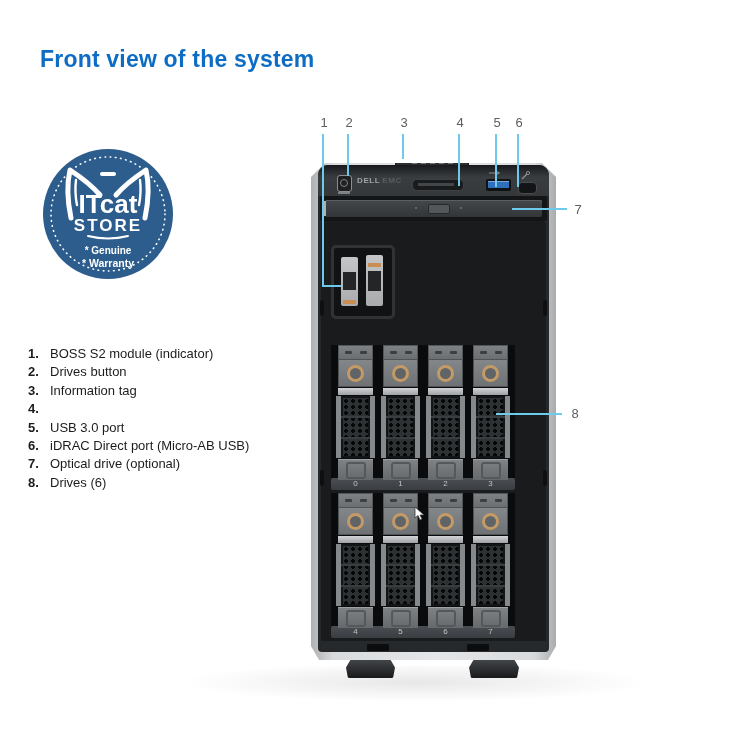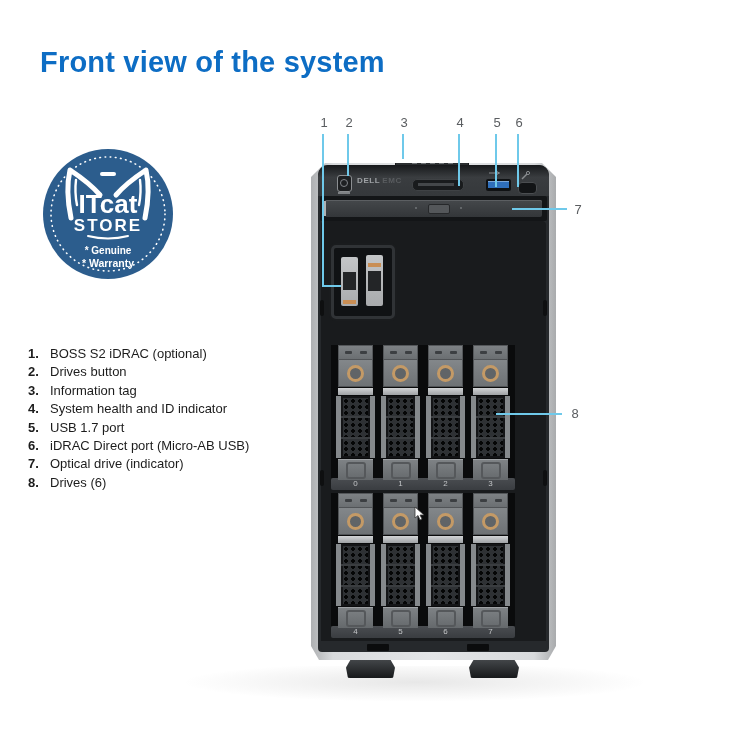--- a/index.html
+++ b/index.html
@@ -1,20 +1,20 @@
 <!DOCTYPE html>
 <html><head>
 <meta charset="utf-8">
 <style>
   html,body{margin:0;padding:0;background:#fff;}
   .page{position:relative;width:746px;height:746px;background:#ffffff;overflow:hidden;
         font-family:"Liberation Sans", sans-serif;}
 
   
-  .title{position:absolute;left:40px;top:46px;font-size:29px;font-weight:bold;
+  .title{position:absolute;left:40px;top:46px;font-size:23px;font-weight:bold;
          color:#0d6dc4;letter-spacing:.2px;}
 
   
   .legend{position:absolute;left:28px;top:345px;font-size:13px;color:#1c1c1c;}
   .legend .row{display:flex;line-height:18.4px;}
   .legend .num{font-weight:bold;width:22px;flex:none;}
 
   
   .co{position:absolute;font-size:13px;color:#5a5d60;width:14px;text-align:center;z-index:30;}
   .lead{position:absolute;background:#6fc9ea;z-index:25;}
@@ -150,45 +150,44 @@
     </g>
     <text x="67" y="66" text-anchor="middle" fill="#ffffff" font-size="26" font-weight="bold" font-family="Liberation Sans, sans-serif">ITcat</text>
     <text x="67" y="84" text-anchor="middle" fill="#ffffff" font-size="17" font-weight="bold" letter-spacing="2" font-family="Liberation Sans, sans-serif">STORE</text>
     <text x="67" y="107" text-anchor="middle" fill="#ffffff" font-size="10" font-weight="bold" font-family="Liberation Sans, sans-serif">* Genuine</text>
     <text x="67" y="120" text-anchor="middle" fill="#ffffff" font-size="10.5" font-weight="bold" font-family="Liberation Sans, sans-serif">* Warranty</text>
   </svg>
 
   <div class="legend">
     <div class="row">
         <span class="num">1.</span>
-        <span>BOSS S2 iDRAC (optional)</span>
+        <span>BOSS S2 module (indicator)</span>
       </div>
     <div class="row">
         <span class="num">2.</span>
         <span>Drives button</span>
       </div>
     <div class="row">
         <span class="num">3.</span>
         <span>Information tag</span>
       </div>
     <div class="row">
         <span class="num">4.</span>
-        <span>System health and ID indicator</span>
       </div>
     <div class="row">
         <span class="num">5.</span>
-        <span>USB 1.7 port</span>
+        <span>USB 3.0 port</span>
       </div>
     <div class="row">
         <span class="num">6.</span>
         <span>iDRAC Direct port (Micro-AB USB)</span>
       </div>
     <div class="row">
         <span class="num">7.</span>
-        <span>Optical drive (indicator)</span>
+        <span>Optical drive (optional)</span>
       </div>
     <div class="row">
         <span class="num">8.</span>
         <span>Drives (6)</span>
       </div>
   </div>
 
   <div class="co" style="left:317px;top:115px">1</div>
   <div class="co" style="left:342px;top:115px">2</div>
   <div class="co" style="left:397px;top:115px">3</div>

